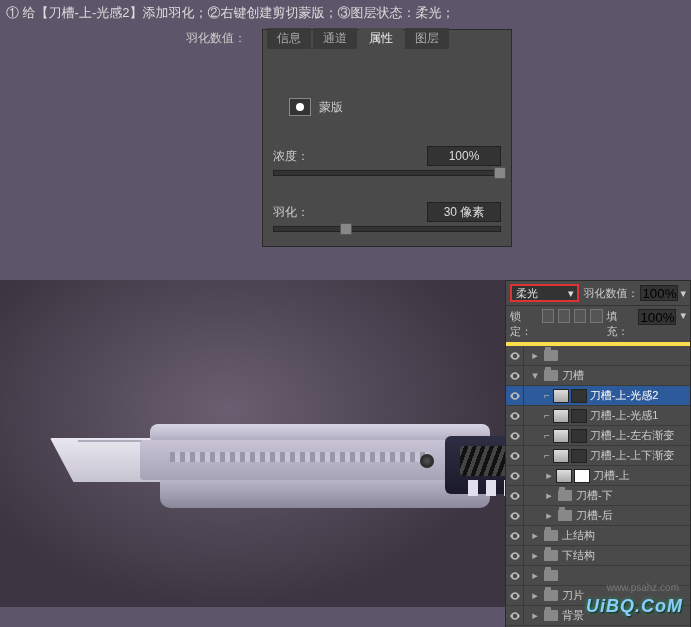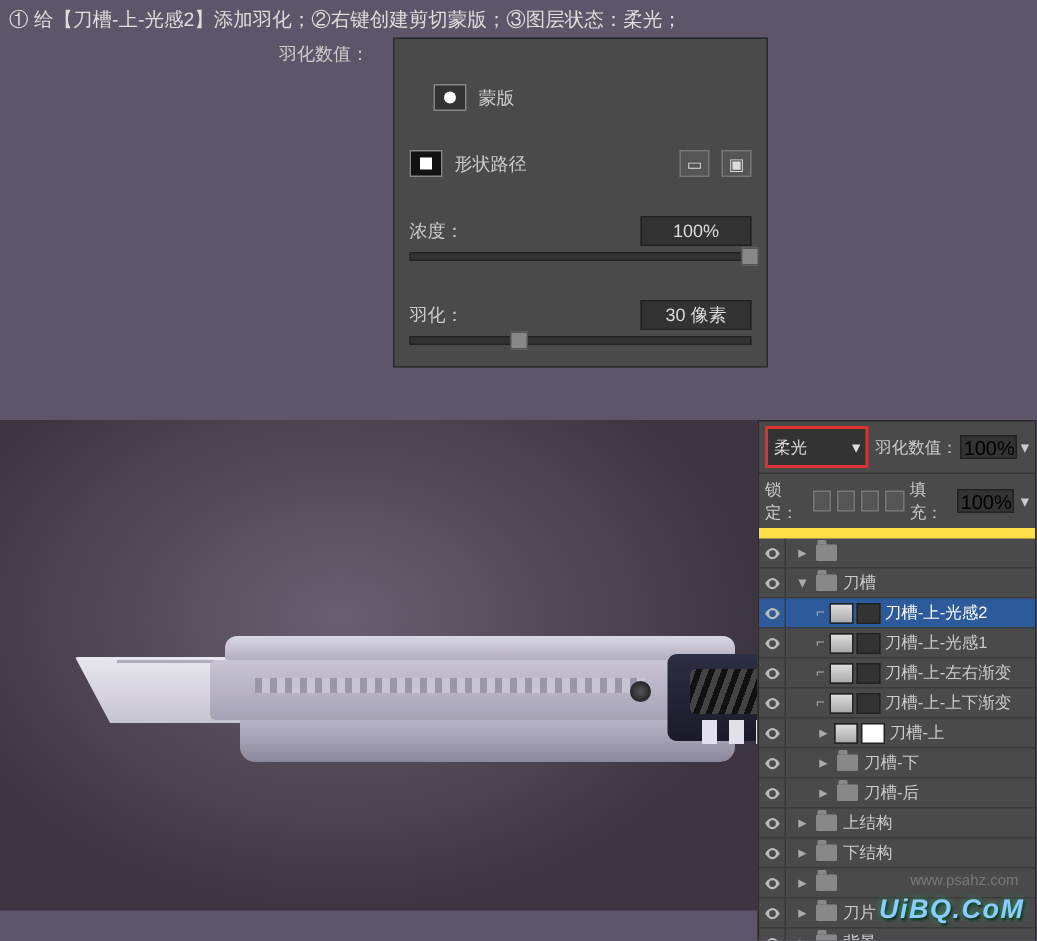--- a/index.html
+++ b/index.html
@@ -6,21 +6,21 @@
   body { width: 691px; height: 627px; background: #5d566a; color: #ccc; font-size: 12px; overflow: hidden; position: relative; }
 
   .instr { padding: 4px 6px; color: #ddd; font-size: 13px; }
   .feather-row { padding: 2px 6px; margin-left: 180px; color: #ccc; display: flex; align-items: center; gap: 15px; }
 
   .tabs { display: flex; gap: 2px; margin-left: 6px; }
   .tab { background: #3a3a3a; padding: 2px 10px; color: #aaa; cursor: pointer; font-size: 12px; }
   .tab.active { background: #4a4a4a; color: #eee; }
 
   .panel { width: 250px; background: #4a4a4a; border: 1px solid #2a2a2a; margin-left: 262px; margin-top: -22px; padding: 26px 10px 14px 10px; }
-  .mask-row { display: flex; align-items: center; gap: 8px; padding: 4px 16px; }
+  .mask-row { display: flex; align-items: center; gap: 8px; padding: 4px 16px; margin-top: 38px; }
   .mask-icon { width: 22px; height: 18px; border: 1px solid #888; background: #333; display: flex; align-items: center; justify-content: center; }
   .mask-icon .dot { width: 8px; height: 8px; border-radius: 50%; background: #fff; }
   .shape-row { display: flex; align-items: center; gap: 8px; margin-top: 22px; }
   .swatch { width: 22px; height: 18px; border: 1px solid #888; background: #111; display: flex; align-items: center; justify-content: center; }
   .swatch .sq { width: 8px; height: 8px; background: #fff; }
   .shape-icons { margin-left: auto; display: flex; gap: 8px; }
   .mini-ic { width: 20px; height: 18px; border: 1px solid #777; background: #555; display: flex; align-items: center; justify-content: center; color: #ddd; font-size: 11px; }
 
   .prop-row { display: flex; align-items: center; margin-top: 26px; gap: 8px; }
   .prop-label { width: 46px; }
@@ -36,24 +36,24 @@
   .body-mid { position: absolute; left: 90px; top: 30px; width: 350px; height: 40px; background: linear-gradient(#c8c4d6, #a7a3b6); border-radius: 4px; }
   .teeth { position: absolute; left: 120px; top: 42px; width: 260px; height: 10px; background: repeating-linear-gradient(90deg, #9a96aa 0 5px, #c8c4d6 5px 10px); }
   .screw { position: absolute; left: 370px; top: 44px; width: 14px; height: 14px; background: radial-gradient(#555, #111); border-radius: 50%; }
   .body-bot { position: absolute; left: 110px; top: 70px; width: 330px; height: 28px; background: linear-gradient(#b9b5c8, #8c889c); border-radius: 0 0 10px 10px; }
   .handle { position: absolute; left: 395px; top: 26px; width: 100px; height: 58px; background: linear-gradient(#2e2e44, #1a1a2a); border-radius: 6px 14px 28px 6px; }
   .handle-grip { position: absolute; left: 410px; top: 36px; width: 70px; height: 30px; background: repeating-linear-gradient(110deg, #444 0 4px, #111 4px 8px); border-radius: 4px; }
   .handle-slots { position: absolute; left: 410px; top: 70px; width: 80px; height: 16px; background: repeating-linear-gradient(90deg, transparent 0 8px, #e3e0ee 8px 18px); clip-path: polygon(0 0, 100% 0, 85% 100%, 0 100%); }
 
   .layers-panel { position: absolute; right: 0; top: 280px; width: 186px; height: 360px; background: #4a4a4a; border: 1px solid #2a2a2a; font-size: 11px; color: #ccc; }
   .lp-top { display: flex; align-items: center; padding: 3px 4px; gap: 4px; border-bottom: 1px solid #333; }
-  .blend-select { flex: 1; height: 28px; background: #333; border: 2px solid #d33; color: #ddd; display: flex; align-items: center; padding: 0 4px; justify-content: space-between; }
+  .blend-select { flex: 1; height: 18px; background: #333; border: 2px solid #d33; color: #ddd; display: flex; align-items: center; padding: 0 4px; justify-content: space-between; }
   .opac { display: flex; align-items: center; gap: 2px; }
   .opac-val { width: 38px; height: 16px; background: #333; border: 1px solid #222; text-align: center; }
-  .lp-lock { display: flex; align-items: center; padding: 3px 4px; gap: 4px; border-bottom: 7px solid #fde047; }
+  .lp-lock { display: flex; align-items: flex-start; padding: 3px 4px; gap: 4px; border-bottom: 4px solid #fde047; }
   .lock-ic { width: 14px; height: 14px; border: 1px solid #777; display: inline-block; background: #555; }
 
   .layer-list { overflow: hidden; }
   .layer-row { display: flex; align-items: center; height: 20px; border-bottom: 1px solid #3a3a3a; padding-right: 4px; }
   .eye { width: 18px; display: flex; align-items: center; justify-content: center; border-right: 1px solid #3a3a3a; height: 100%; }
   .eye svg { width: 12px; height: 12px; fill: #bbb; }
   .indent { display: inline-block; }
   .tw { width: 10px; display: inline-flex; justify-content: center; color: #aaa; }
   .folder-ic { width: 14px; height: 11px; background: #888; border-radius: 1px; margin: 0 4px; position: relative; }
   .folder-ic::before { content: ""; position: absolute; top: -3px; left: 1px; width: 6px; height: 3px; background: #888; border-radius: 1px 1px 0 0; }
@@ -67,38 +67,34 @@
   .watermark { position: absolute; right: 8px; bottom: 10px; font-size: 18px; font-weight: bold; color: #8ecbff; text-shadow: 0 0 4px #2a6, 1px 1px 2px #000; font-style: italic; letter-spacing: 1px; }
   .watermark2 { position: absolute; right: 12px; bottom: 34px; font-size: 10px; color: rgba(255,255,255,0.25); }
 </style>
 </head>
 <body>
 
 <div class="instr">① 给【刀槽-上-光感2】添加羽化；②右键创建剪切蒙版；③图层状态：柔光；</div>
 
 <div class="feather-row">
   <span>羽化数值：</span>
+  <div class="tabs">
+    <div class="tab">信息</div>
+    <div class="tab">通道</div>
+    <div class="tab active">属性</div>
+    <div class="tab">图层</div>
+  </div>
 </div>
 
 <div class="panel">
   <div class="mask-row">
     <div class="mask-icon">
         <div class="dot"></div>
       </div>
     <span>蒙版</span>
-  </div>
-  <div class="shape-row">
-    <div class="swatch">
-        <div class="sq"></div>
-      </div>
-    <span>形状路径</span>
-    <div class="shape-icons">
-      <div class="mini-ic">▭</div>
-      <div class="mini-ic">▣</div>
-    </div>
   </div>
 
   <div class="prop-row">
     <span class="prop-label">浓度：</span>
     <input class="prop-input" value="100%" style="">
   </div>
   <div class="slider">
       <div class="thumb" style="left:100%"></div>
     </div>
 

